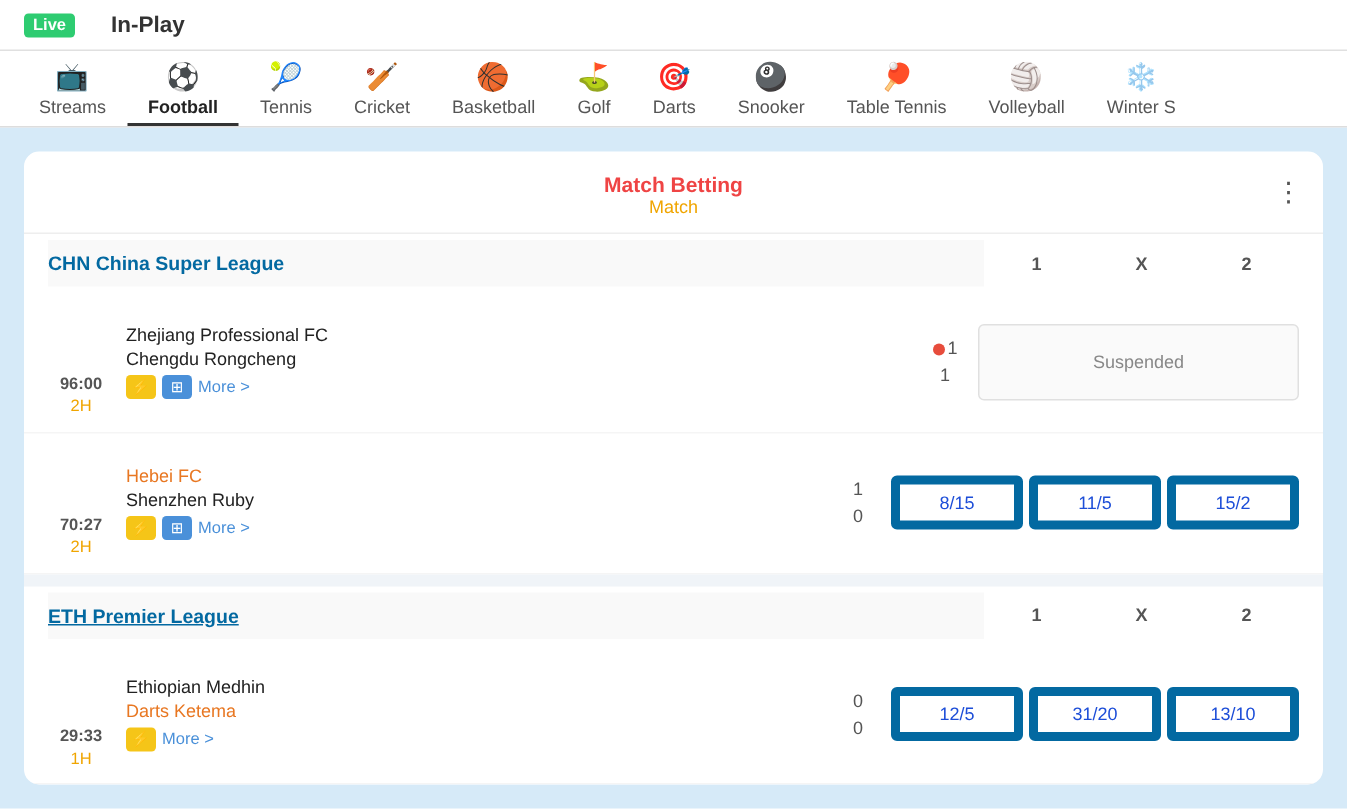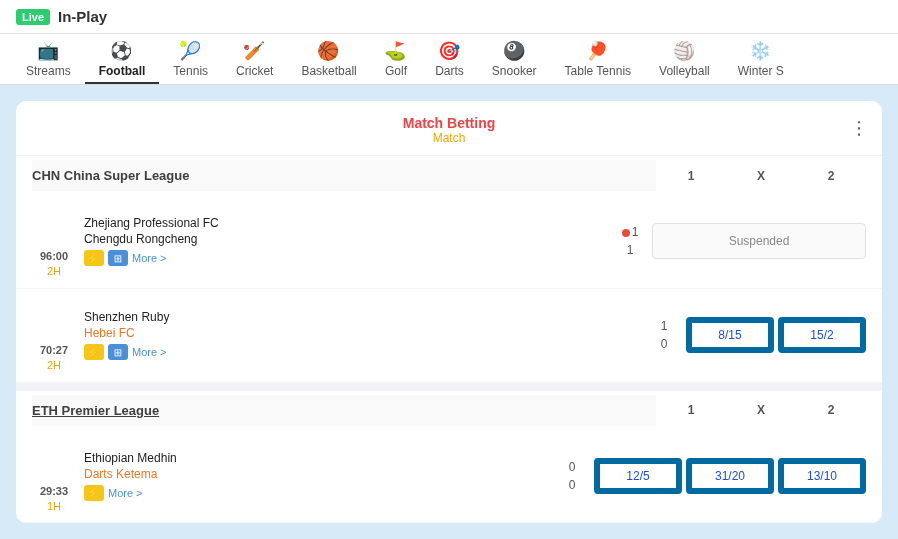--- a/index.html
+++ b/index.html
@@ -10,21 +10,21 @@
       min-height: 539px;
       overflow: hidden;
     }
 
     
     .header {
       background: white;
       display: flex;
       align-items: center;
       padding: 8px 16px;
-      gap: 8px;
+      gap: 24px;
       border-bottom: 1px solid #e0e0e0;
     }
     .live-badge {
       background: #2ecc71;
       color: white;
       font-size: 11px;
       font-weight: bold;
       padding: 2px 6px;
       border-radius: 3px;
     }
@@ -109,21 +109,21 @@
       font-size: 18px;
       color: #555;
       cursor: pointer;
     }
 
     
     .league-header {
       padding: 8px 16px;
       font-size: 13px;
       font-weight: bold;
-      color: #404040;
+      color: #0369a1;
       background: #f9f9f9;
     }
 
     
     .cols-row {
       display: flex;
       align-items: center;
       padding: 4px 16px;
     }
     .col-label {
@@ -217,21 +217,21 @@
       border-radius: 4px;
       display: flex;
       align-items: center;
       justify-content: center;
       font-size: 12px;
       color: #1d4ed8;
       cursor: pointer;
     }
     .odds-suspended {
       width: 214px;
-      height: 36px;
+      height: 51px;
       border: 1px solid #e0e0e0;
       border-radius: 4px;
       display: flex;
       align-items: center;
       justify-content: center;
       font-size: 12px;
       color: #888;
       background: #fafafa;
     }
     .section-divider {
@@ -331,34 +331,35 @@
         </div>
         <div class="odds-suspended">Suspended</div>
       </div>
 
       <div class="match-row">
         <div class="match-time">
           <div class="time-val">70:27</div>
           <div class="period">2H</div>
         </div>
         <div class="match-teams">
+          <div class="team-name orange">Hebei FC</div>
           <div class="team-name">Shenzhen Ruby</div>
-          <div class="team-name orange">Hebei FC</div>
           <div class="match-icons">
             <div class="icon-badge yellow">⚡</div>
             <div class="icon-badge blue">⊞</div>
             <span class="more-link">More &gt;</span>
           </div>
         </div>
         <div class="score-col">
           <div class="score-val">1</div>
           <div class="score-val">0</div>
         </div>
         <div class="odds-group">
           <div class="odds-cell">8/15</div>
+          <div class="odds-cell">11/5</div>
           <div class="odds-cell">15/2</div>
         </div>
       </div>
     </div>
 
     <div class="section-divider"></div>
 
     <div>
       <div class="cols-row">
         <div class="league-header" style="padding:8px 0; flex:1;text-decoration:underline;">ETH Premier League</div>

